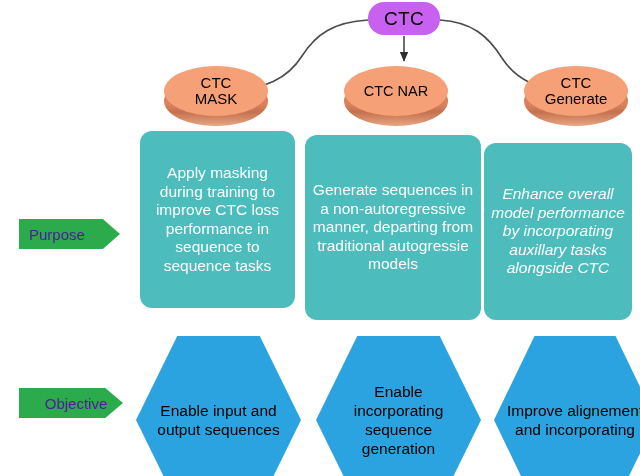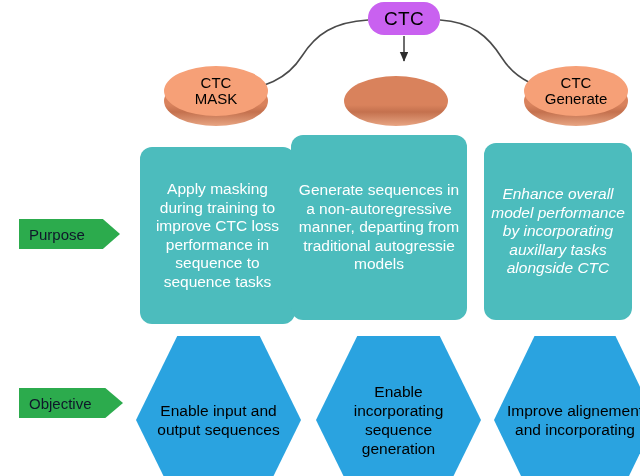--- a/index.html
+++ b/index.html
@@ -98,22 +98,22 @@
     color: #ffffff;
     display: flex;
     align-items: center;
     justify-content: center;
     text-align: center;
     font-size: 15.5px;
     line-height: 18.5px;
     box-sizing: border-box;
     padding: 6px 6px;
   }
-  #purpose-0 { left: 124px; top: 147px; width: 155px; height: 177px; }
-  #purpose-1 { left: 275px; top: 135px; width: 176px; height: 185px; }
+  #purpose-0 { left: 124px; top: 131px; width: 155px; height: 177px; }
+  #purpose-1 { left: 289px; top: 135px; width: 176px; height: 185px; }
   #purpose-2 { left: 468px; top: 143px; width: 148px; height: 177px; font-style: italic; }
 
   
   .hexagon {
     position: absolute;
     background: #2aa3e0;
     clip-path: polygon(25% 0%, 75% 0%, 100% 50%, 75% 100%, 25% 100%, 0% 50%);
     display: flex;
     align-items: center;
     justify-content: center;
@@ -128,27 +128,27 @@
   #objective-1 { left: 300px; top: 336px; width: 165px; height: 168px; }
   #objective-2 { left: 478px; top: 336px; width: 162px; height: 168px; }
 
   
   .row-label {
     position: absolute;
     background: #2cab4d;
     clip-path: polygon(0% 0%, 83% 0%, 100% 50%, 83% 100%, 0% 100%);
     display: flex;
     align-items: center;
-    color: #0f172a;
+    color: #4c1d95;
     font-size: 15px;
     box-sizing: border-box;
     padding-left: 10px;
   }
   #rowlabel-0 { left: 3px; top: 219px; width: 101px; height: 30px; }
-  #rowlabel-1 { left: 3px; top: 388px; width: 104px; height: 30px; }
+  #rowlabel-1 { left: 3px; top: 388px; width: 104px; height: 30px; justify-content: center; }
 </style>
 </head>
 <body>
 
 <div id="stage">
 
   <svg id="connectors" viewBox="0 0 640 476">
     <defs>
       <marker id="arrowhead" markerWidth="7" markerHeight="7" refX="5.6" refY="2.6" orient="auto" markerUnits="strokeWidth">
         <path d="M0,0 L6,2.6 L0,5.2 z" fill="#2e2e2e"></path>
@@ -168,20 +168,23 @@
     <div class="cyl-top">
       <span>
         <span>CTC</span><br>
         <span>MASK</span>
       </span>
     </div>
   </div>
 
   <div class="cylinder" id="cyl-1">
     <div class="cyl-body"></div>
+    <div class="cyl-top wide">
+      <span>CTC NAR</span>
+    </div>
   </div>
 
   <div class="cylinder" id="cyl-2">
     <div class="cyl-body"></div>
     <div class="cyl-top">
       <span>
         <span>CTC</span><br>
         <span>Generate</span>
       </span>
     </div>

